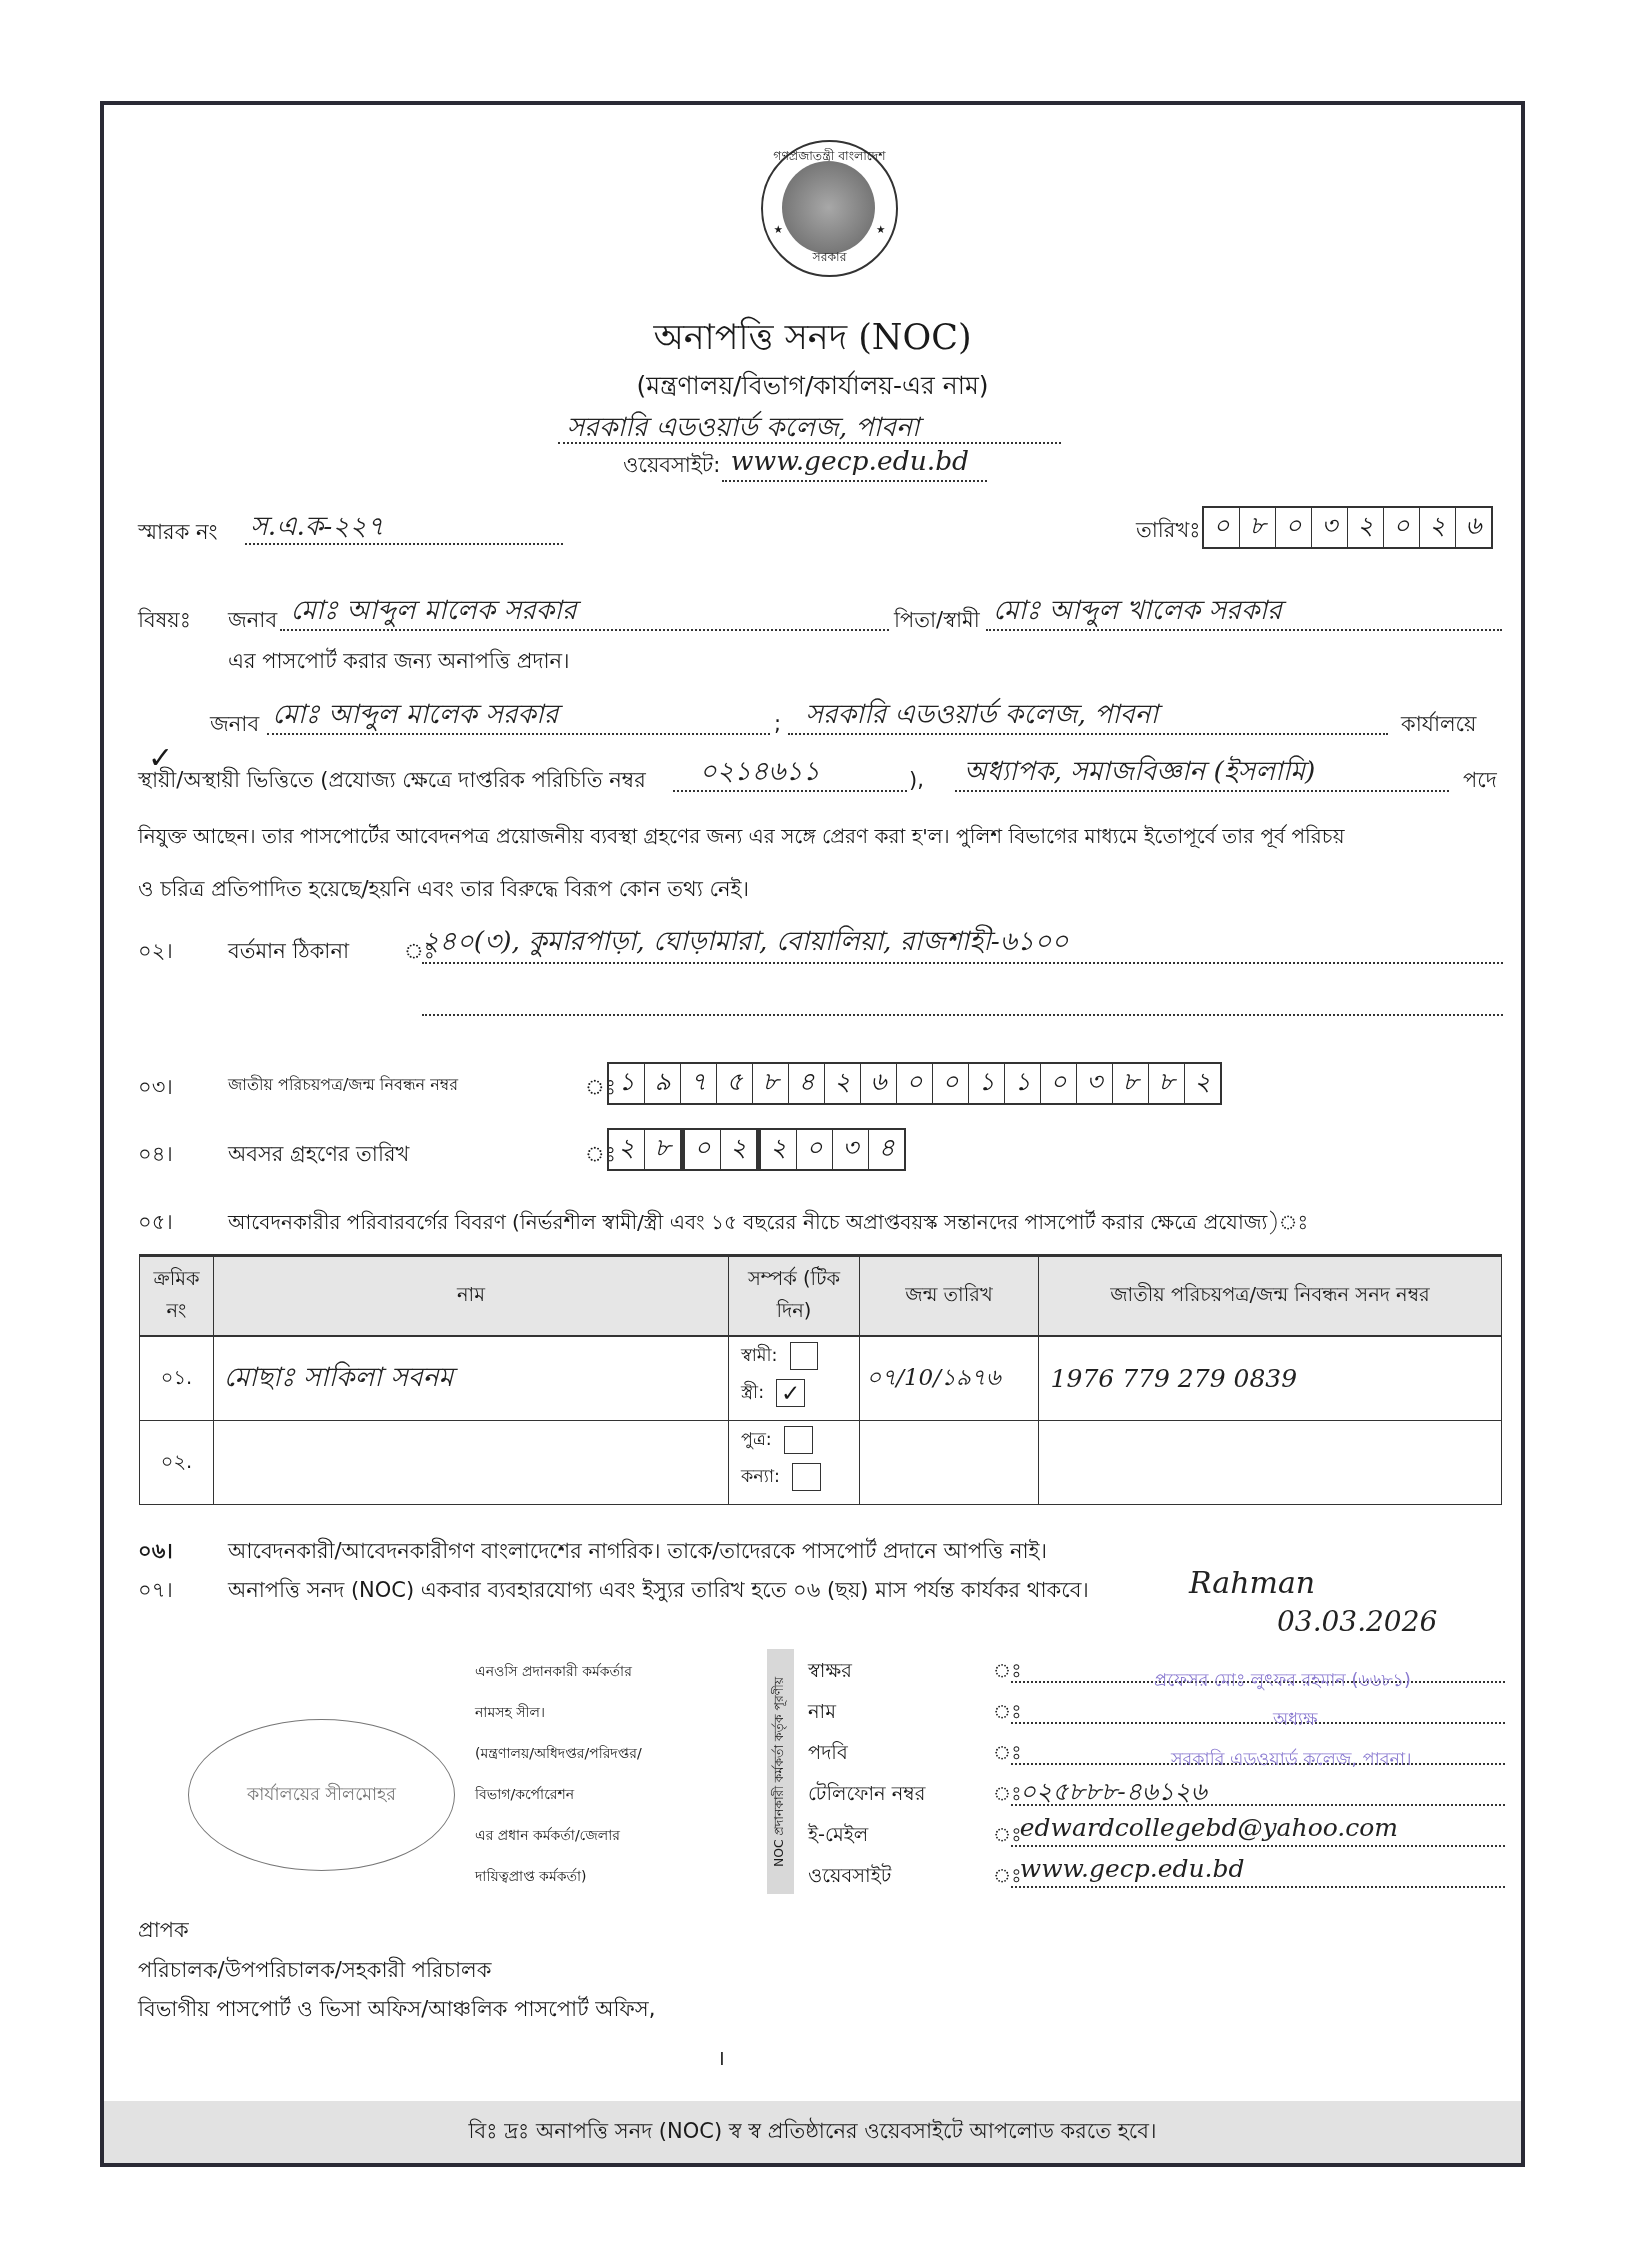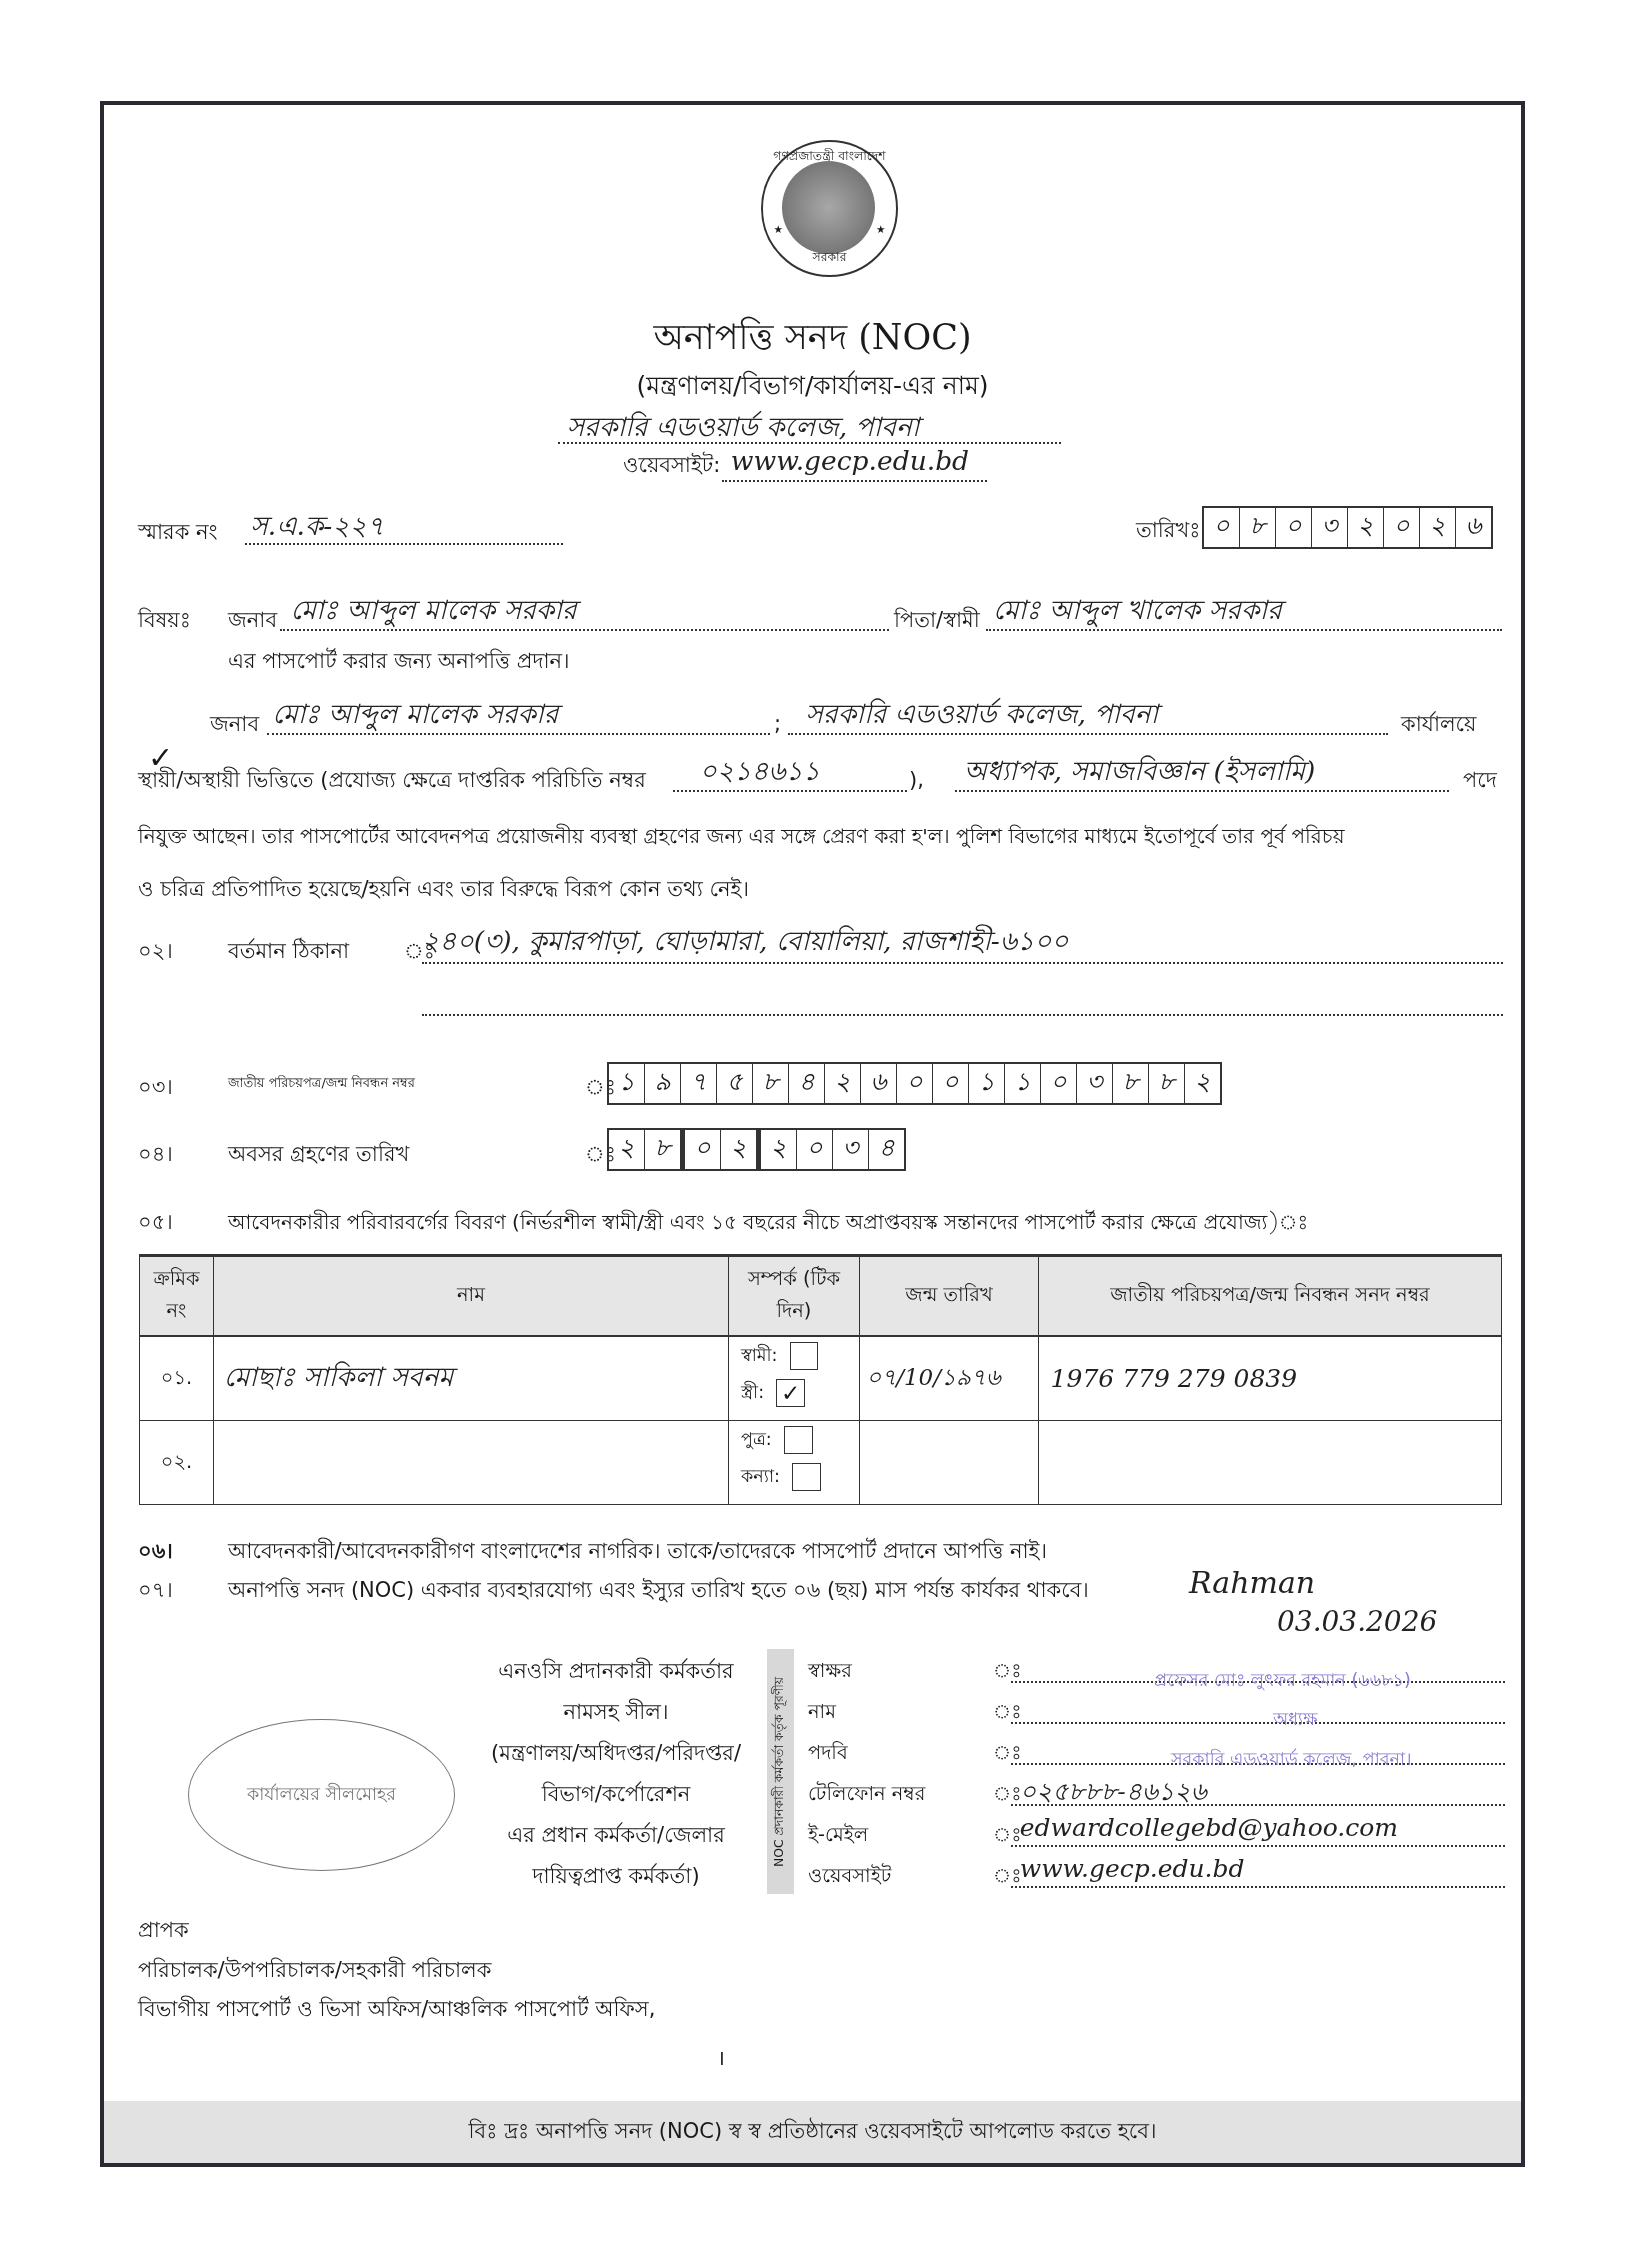--- a/index.html
+++ b/index.html
@@ -109,21 +109,21 @@
 
   <div class="abs t" style="left:34px;top:834px;">০২।</div>
   <div class="abs t" style="left:124px;top:834px;">বর্তমান ঠিকানা</div>
   <div class="abs t" style="left:300px;top:834px;">ঃ</div>
   <div class="abs dots" style="left:318px;top:816px;width:1081px;height:41px;">
     <span class="hw" style="position:absolute;left:0;top:0;">২৪০(৩), কুমারপাড়া, ঘোড়ামারা, বোয়ালিয়া, রাজশাহী-৬১০০</span>
   </div>
   <div class="abs dots" style="left:318px;top:882px;width:1081px;height:26.5px;"></div>
 
   <div class="abs t" style="left:34px;top:970px;">০৩।</div>
-  <div class="abs t" style="left:124px;top:970px;font-size:13px;text-align:right;">জাতীয় পরিচয়পত্র/জন্ম নিবন্ধন নম্বর</div>
+  <div class="abs t" style="left:124px;top:970px;font-size:16px;text-align:right;">জাতীয় পরিচয়পত্র/জন্ম নিবন্ধন নম্বর</div>
   <div class="abs t" style="left:481px;top:970px;">ঃ</div>
   <div class="abs boxes" style="left:503px;top:957px;" id="nid-boxes">
       <div class="cell">১</div>
       <div class="cell">৯</div>
       <div class="cell">৭</div>
       <div class="cell">৫</div>
       <div class="cell">৮</div>
       <div class="cell">৪</div>
       <div class="cell">২</div>
       <div class="cell">৬</div>
@@ -204,21 +204,21 @@
   <div class="abs t" style="left:34px;top:1473px;">০৭।</div>
   <div class="abs t" style="left:124px;top:1473px;">অনাপত্তি সনদ (NOC) একবার ব্যবহারযোগ্য এবং ইস্যুর তারিখ হতে ০৬ (ছয়) মাস পর্যন্ত কার্যকর থাকবে।</div>
 
   <div class="abs hw" style="left:1085px;top:1460px;font-size:30px;">Rahman</div>
   <div class="abs hw" style="left:1173px;top:1500px;font-size:28px;">03.03.2026</div>
 
   <div class="oval">
       <span>কার্যালয়ের সীলমোহর</span>
     </div>
 
-  <div class="abs" style="left:371px;top:1546px;width:282px;text-align:center;line-height:41px;font-size:21px;">
+  <div class="abs" style="left:371px;top:1546px;width:282px;text-align:left;line-height:41px;font-size:14px;">
     <div>এনওসি প্রদানকারী কর্মকর্তার</div>
     <div>নামসহ সীল।</div>
     <div>(মন্ত্রণালয়/অধিদপ্তর/পরিদপ্তর/</div>
     <div>বিভাগ/কর্পোরেশন</div>
     <div>এর প্রধান কর্মকর্তা/জেলার</div>
     <div>দায়িত্বপ্রাপ্ত কর্মকর্তা)</div>
   </div>
 
   <div class="strip">
       <span>NOC প্রদানকারী কর্মকর্তা কর্তৃক পূরণীয়</span>

